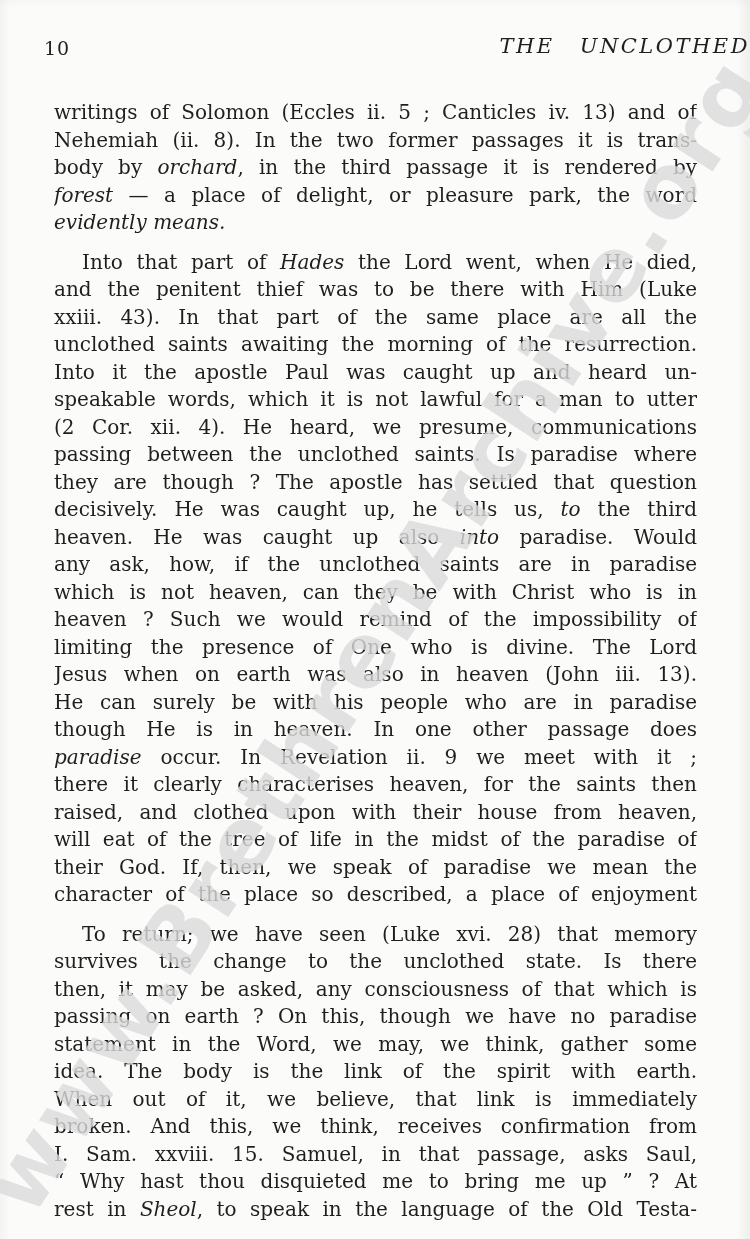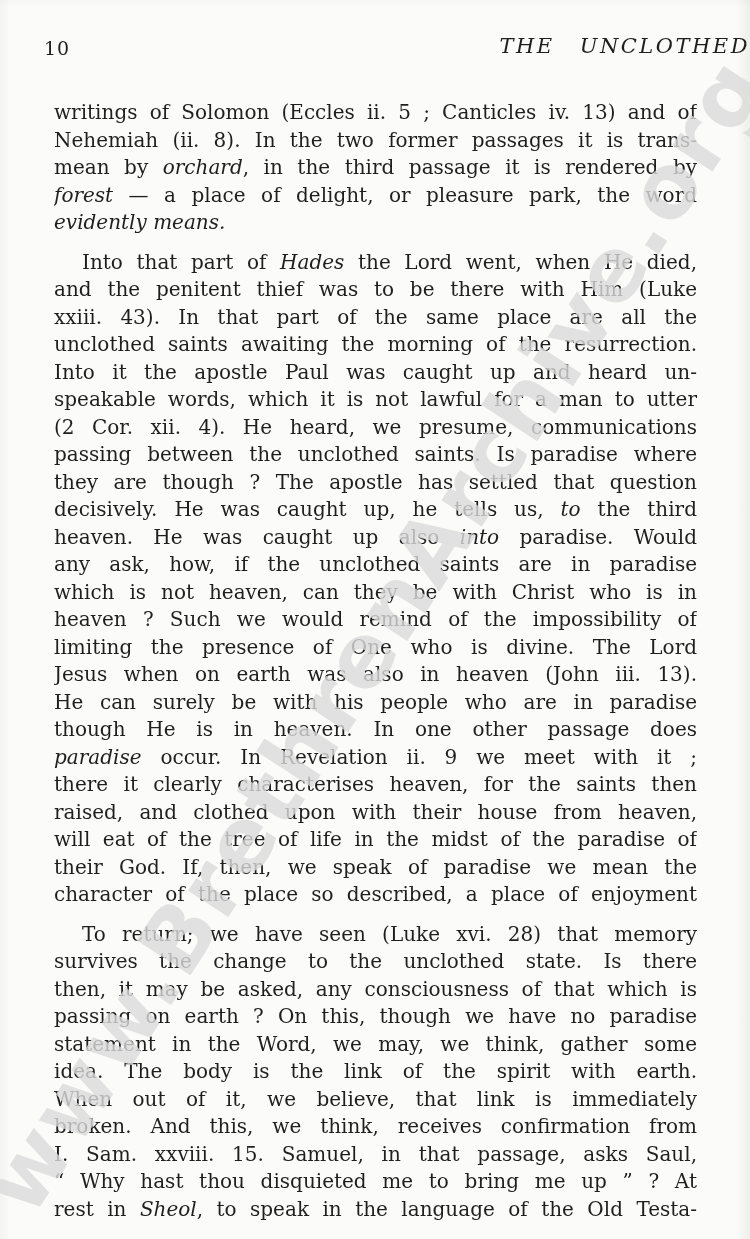--- a/index.html
+++ b/index.html
@@ -64,21 +64,21 @@
 <div class="page">
   <div class="header">
     <span class="page-number">10</span>
     <div class="running-title">THE UNCLOTHED</div>
   </div>
 
   <div class="text-block">
       <div class="para">
         <div class="line"><span>writings of Solomon (Eccles ii. 5 ; Canticles iv. 13) and of</span></div>
         <div class="line"><span>Nehemiah (ii. 8).  In the two former passages it is trans-</span></div>
-        <div class="line"><span>mean by </span><i>orchard</i><span>, in the third passage it is rendered by</span></div>
+        <div class="line"><span>body by </span><i>orchard</i><span>, in the third passage it is rendered by</span></div>
         <div class="line"><i>forest</i><span> — a place of delight, or pleasure park, the word</span></div>
         <div class="line short"><span>evidently means.</span></div>
       </div>
       <div class="para">
         <div class="line first-indent"><span>Into that part of </span><i>Hades</i><span> the Lord went, when He died,</span></div>
         <div class="line"><span>and the penitent thief was to be there with Him (Luke</span></div>
         <div class="line"><span>xxiii. 43).  In that part of the same place are all the</span></div>
         <div class="line"><span>unclothed saints awaiting the morning of the resurrection.</span></div>
         <div class="line"><span>Into it the apostle Paul was caught up and heard un-</span></div>
         <div class="line"><span>speakable words, which it is not lawful for a man to utter</span></div>

